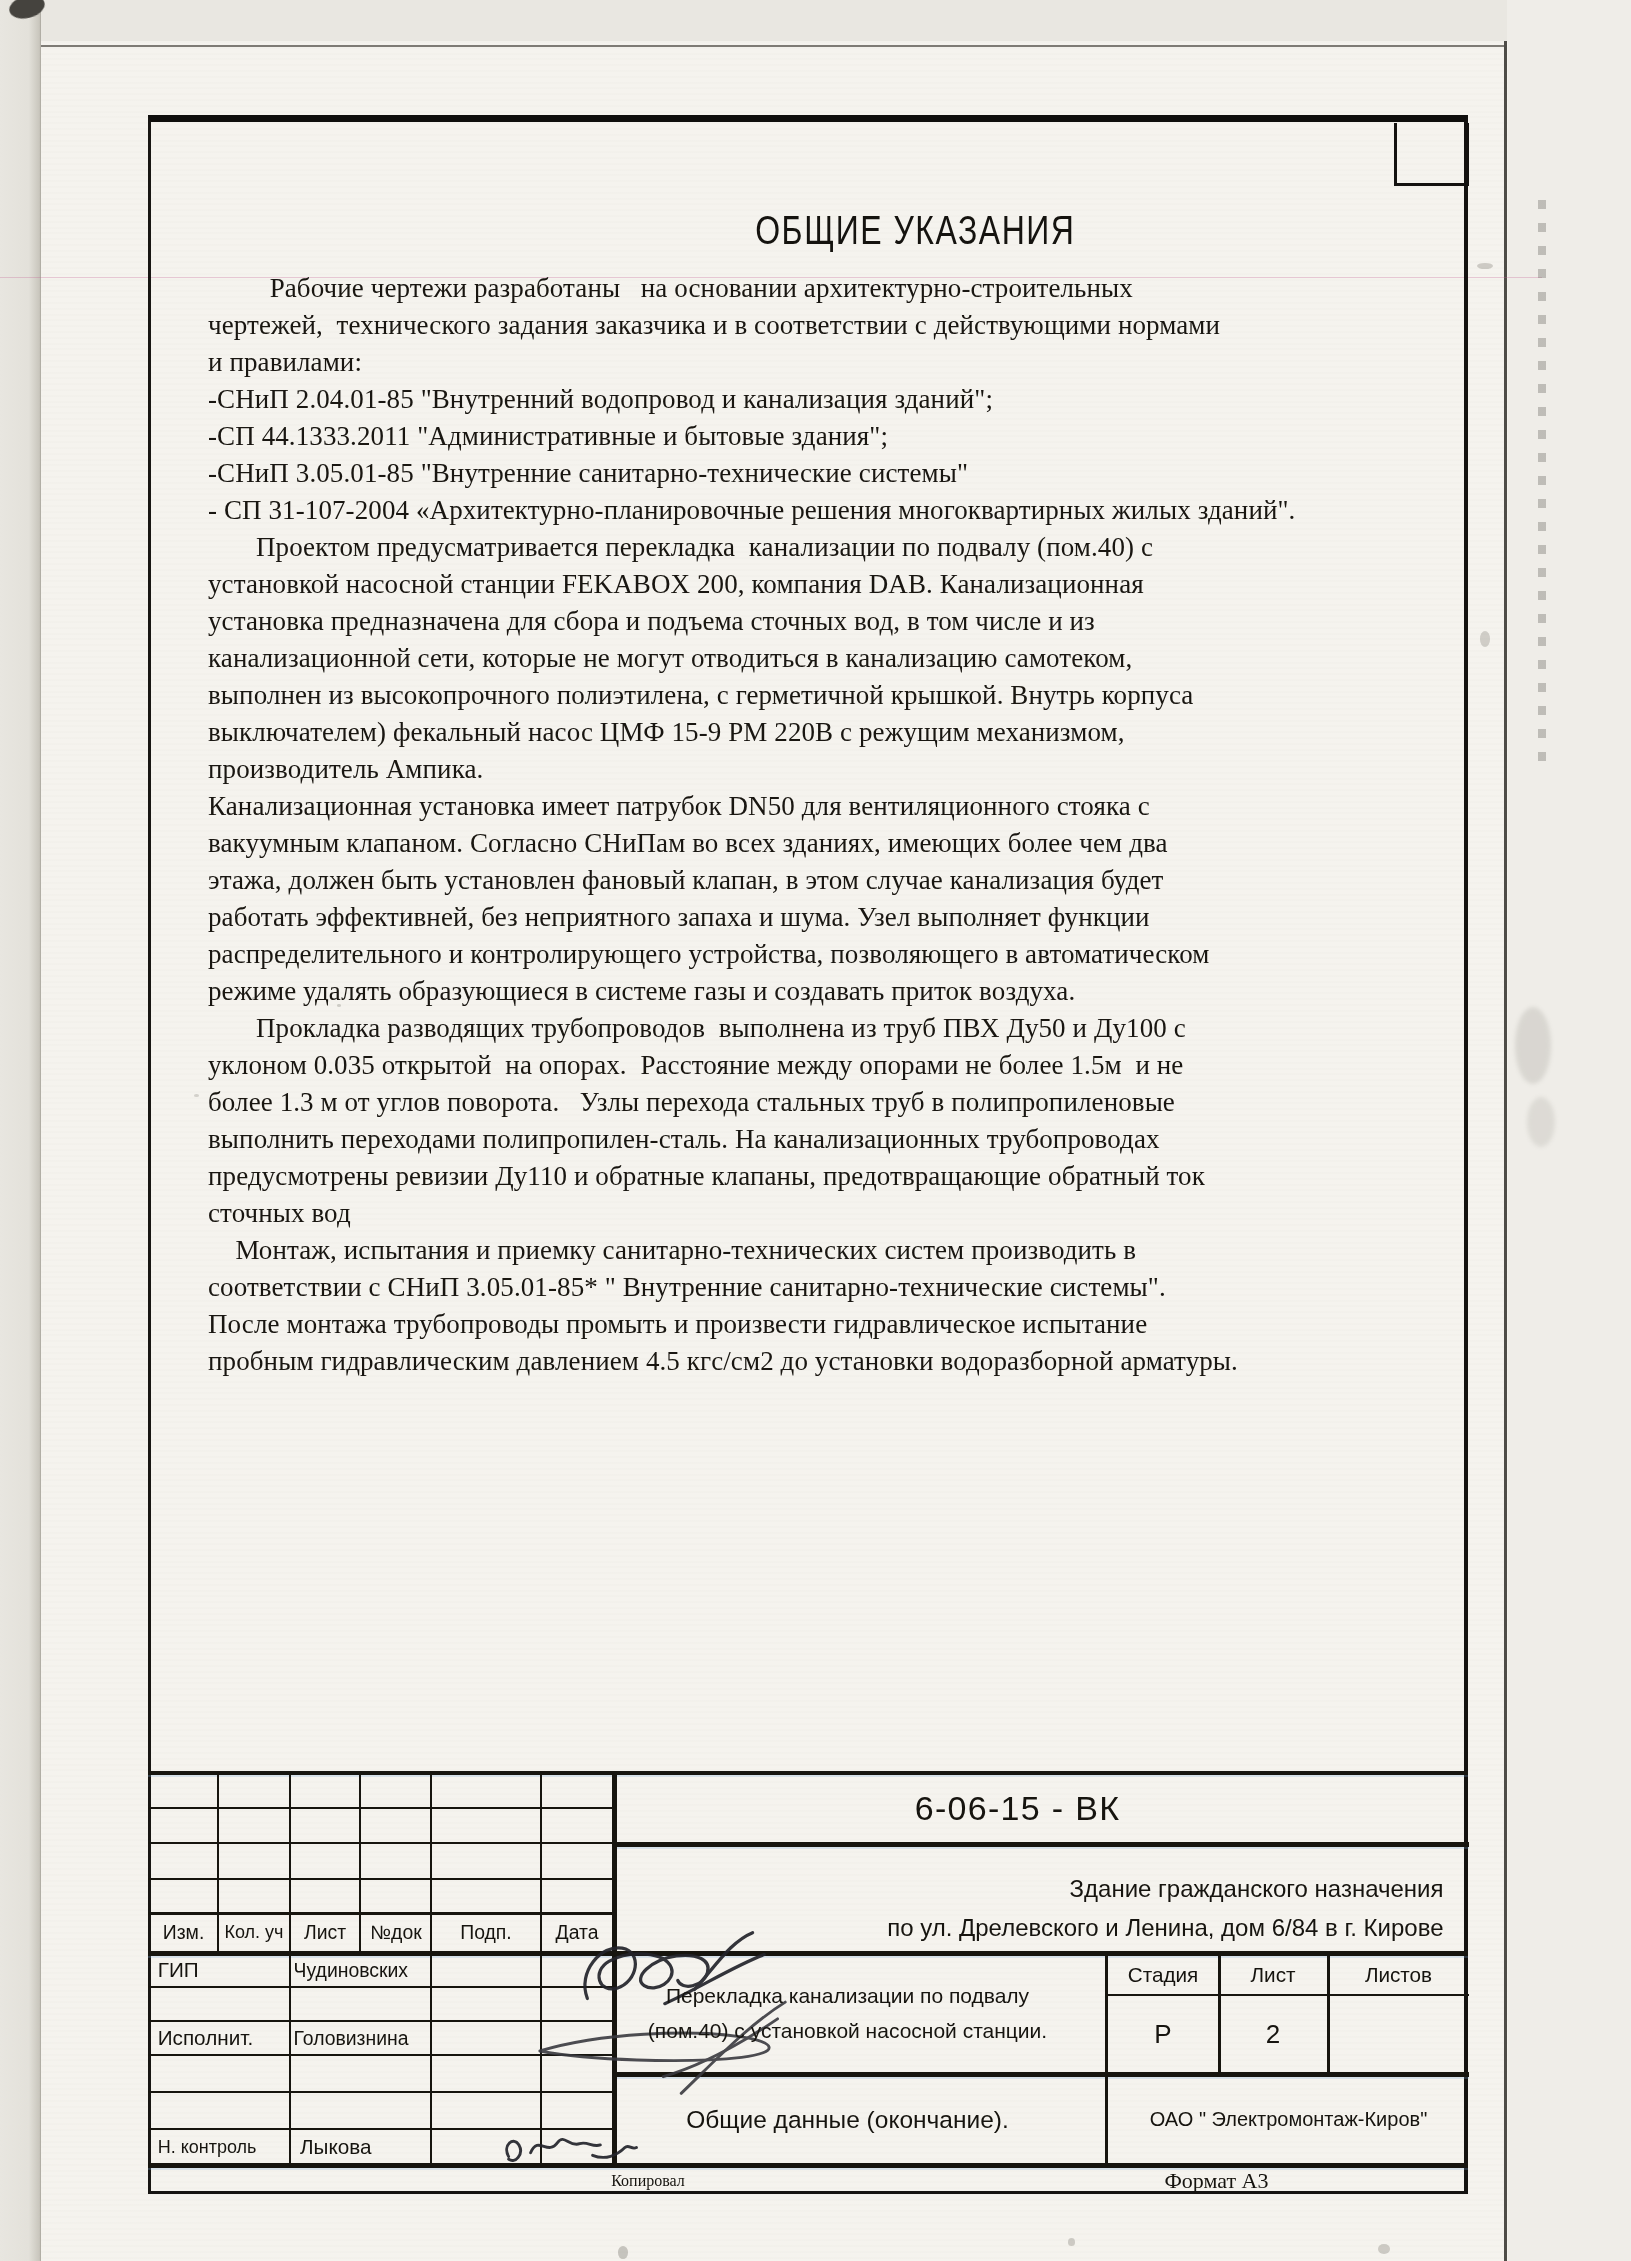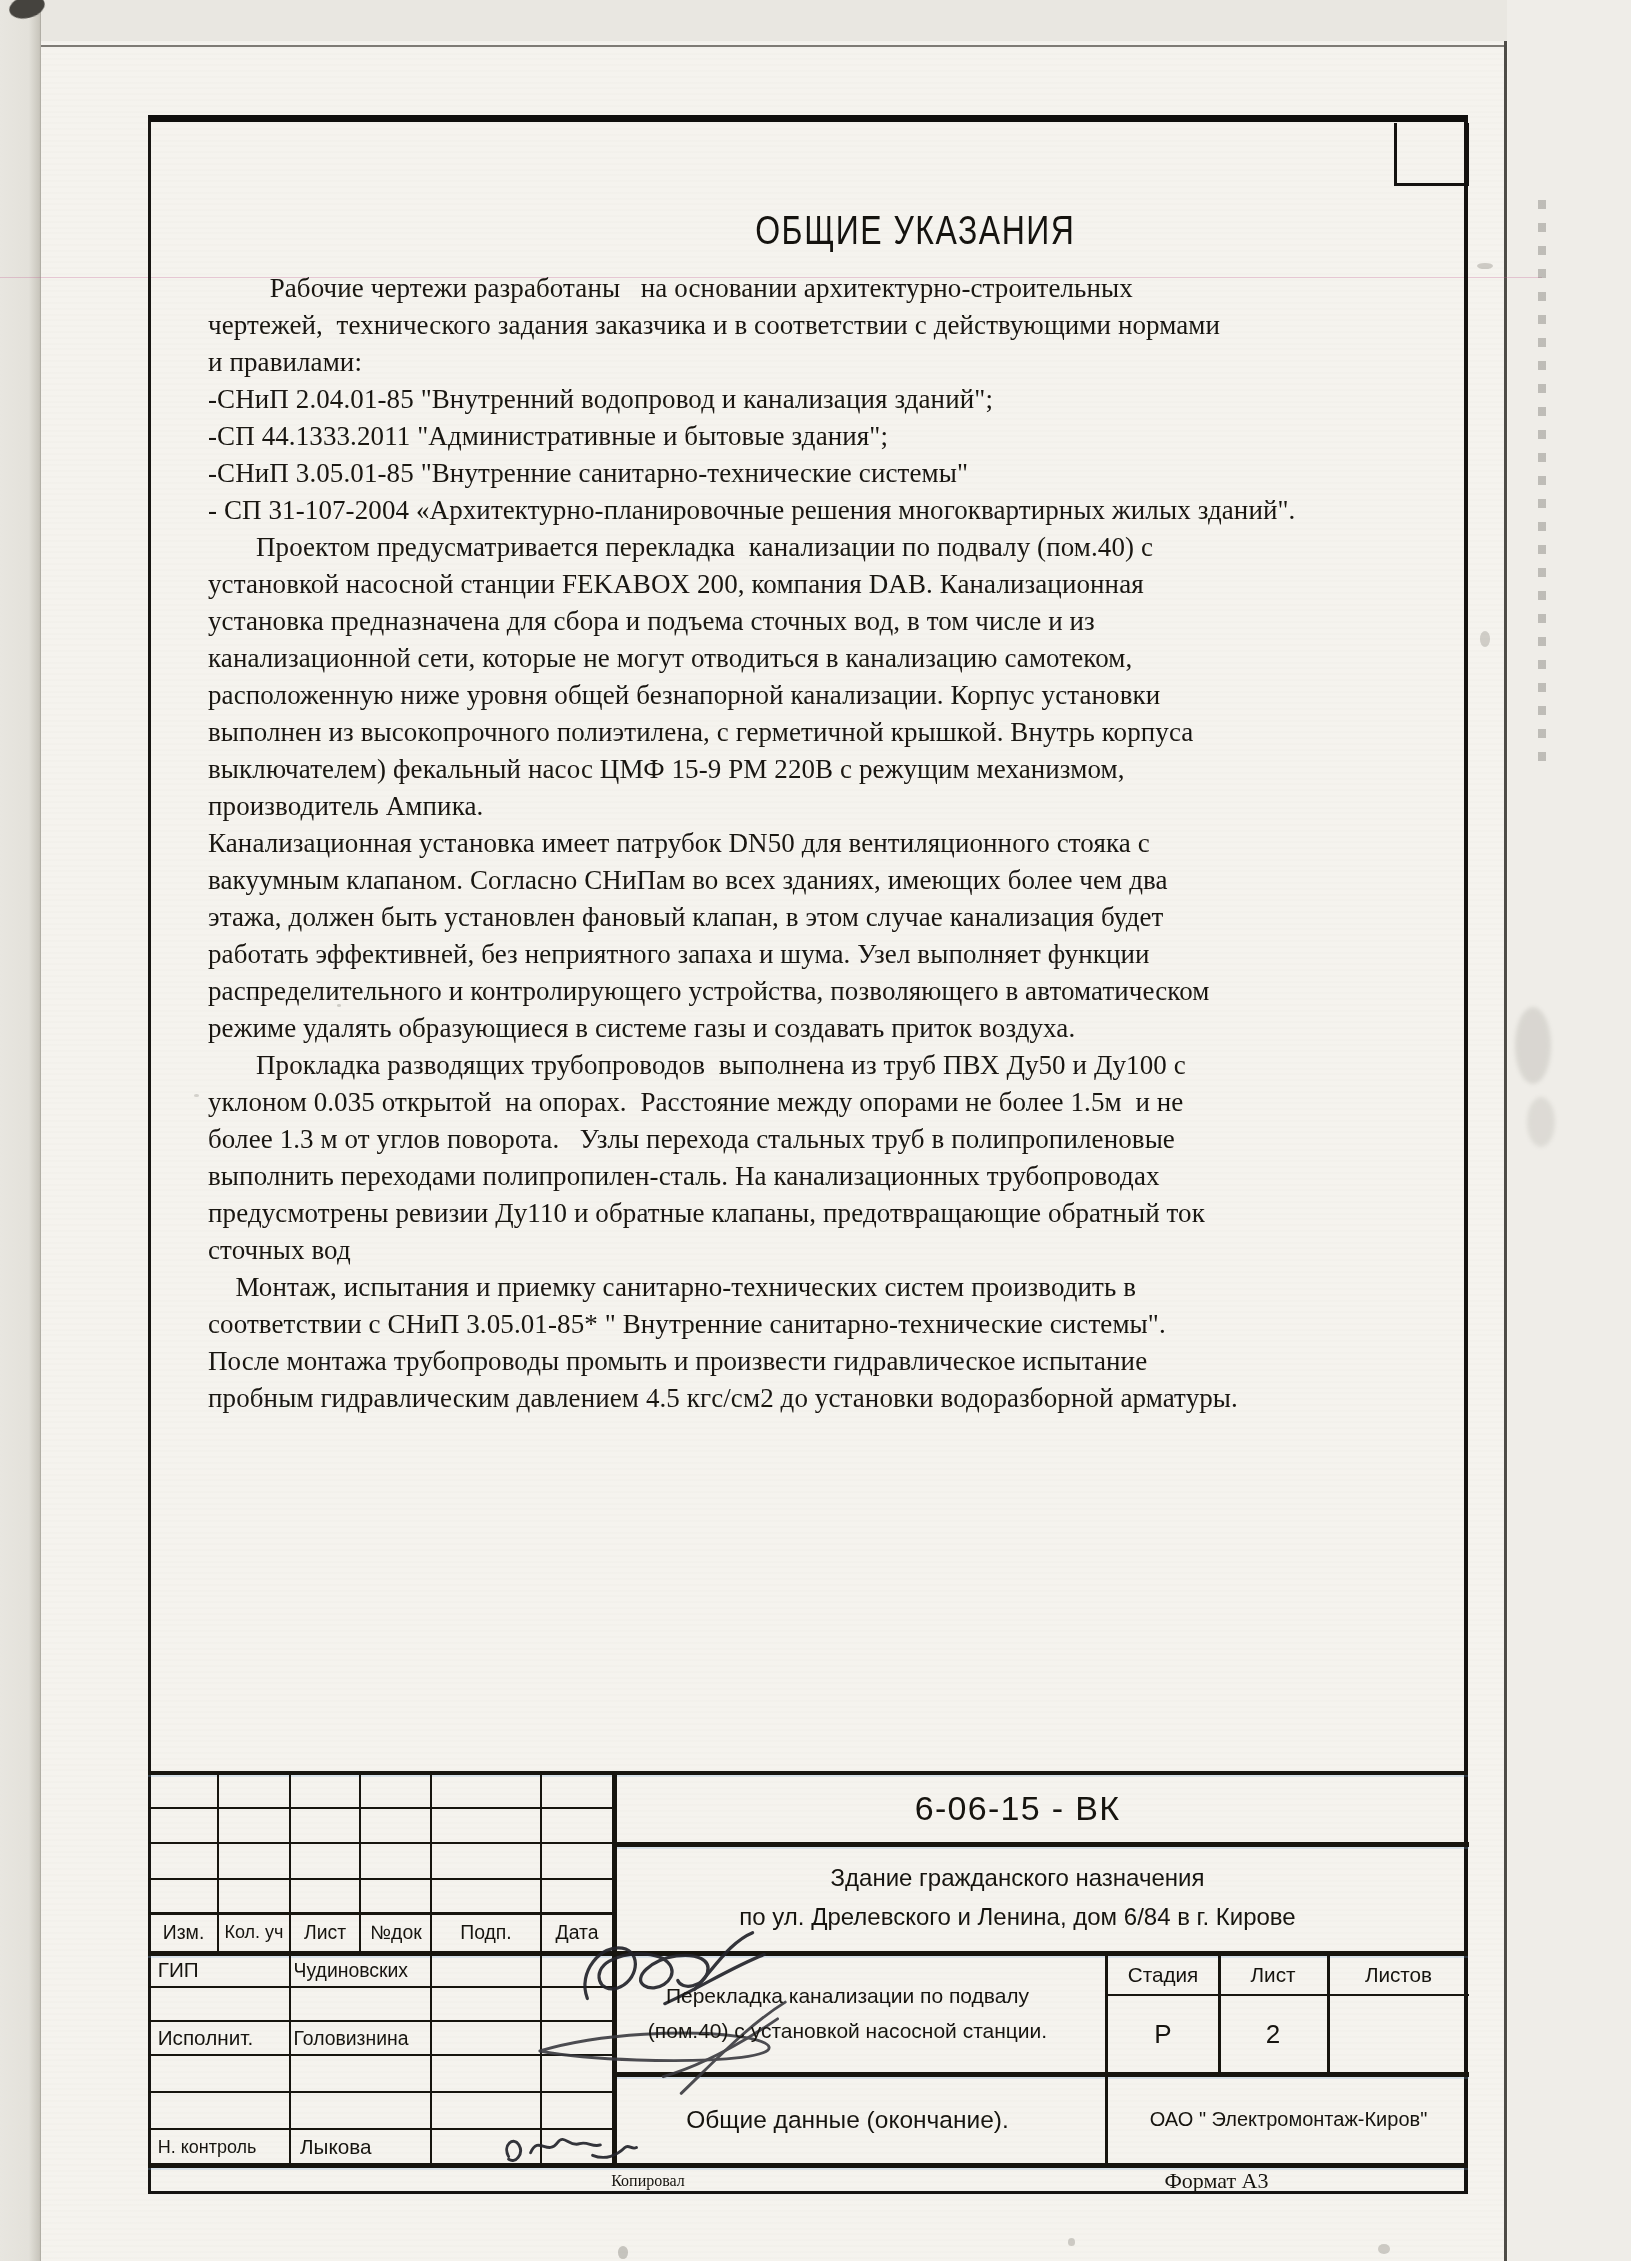--- a/index.html
+++ b/index.html
@@ -107,21 +107,20 @@
   <div class="tl">чертежей,  технического задания заказчика и в соответствии с действующими нормами</div>
   <div class="tl">и правилами:</div>
   <div class="tl">-СНиП 2.04.01-85 "Внутренний водопровод и канализация зданий";</div>
   <div class="tl">-СП 44.1333.2011 "Административные и бытовые здания";</div>
   <div class="tl">-СНиП 3.05.01-85 "Внутренние санитарно-технические системы"</div>
   <div class="tl">- СП 31-107-2004 «Архитектурно-планировочные решения многоквартирных жилых зданий".</div>
   <div class="tl">       Проектом предусматривается перекладка  канализации по подвалу (пом.40) с</div>
   <div class="tl">установкой насосной станции FEKABOX 200, компания DAB. Канализационная</div>
   <div class="tl">установка предназначена для сбора и подъема сточных вод, в том числе и из</div>
   <div class="tl">канализационной сети, которые не могут отводиться в канализацию самотеком,</div>
-  <div class="tl">расположенную ниже уровня общей безнапорной канализации. Корпус установки</div>
   <div class="tl">выполнен из высокопрочного полиэтилена, с герметичной крышкой. Внутрь корпуса</div>
   <div class="tl">выключателем) фекальный насос ЦМФ 15-9 РМ 220В с режущим механизмом,</div>
   <div class="tl">производитель Ампика.</div>
   <div class="tl">Канализационная установка имеет патрубок DN50 для вентиляционного стояка с</div>
   <div class="tl">вакуумным клапаном. Согласно СНиПам во всех зданиях, имеющих более чем два</div>
   <div class="tl">этажа, должен быть установлен фановый клапан, в этом случае канализация будет</div>
   <div class="tl">работать эффективней, без неприятного запаха и шума. Узел выполняет функции</div>
   <div class="tl">распределительного и контролирующего устройства, позволяющего в автоматическом</div>
   <div class="tl">режиме удалять образующиеся в системе газы и создавать приток воздуха.</div>
   <div class="tl">       Прокладка разводящих трубопроводов  выполнена из труб ПВХ Ду50 и Ду100 с</div>
@@ -194,21 +193,21 @@
   </svg>
   <svg class="abs" style="left:497px;top:2128px;" width="155" height="43" viewBox="0 0 240 66">
     <g fill="none" stroke="#23242b" stroke-width="4.5" stroke-linecap="round" opacity="0.92">
       <path d="M18 44 C 8 26, 26 12, 34 26 C 42 40, 28 56, 18 48"></path>
       <path d="M52 38 C 64 10, 78 44, 94 22 C 104 8, 112 30, 128 24 C 140 20, 148 30, 160 26"></path>
       <path d="M148 42 C 168 50, 186 42, 198 30 C 204 24, 208 34, 216 30"></path>
     </g>
   </svg>
 
   <div class="cell" style="left:616px;top:1775px;width:852px;height:67px;font-size:34px;letter-spacing:1.3px;transform:translateX(-24.5px);">6-06-15 - ВК</div>
-  <div class="abs" style="left:616px;top:1847px;width:852px;height:104px;text-align:center;font-family:'Liberation Sans',sans-serif;font-size:24px;line-height:39px;color:#16140f;padding-top:11px;box-sizing:border-box;transform:translateX(-24.5px);">
+  <div class="abs" style="left:616px;top:1847px;width:852px;height:104px;text-align:right;font-family:'Liberation Sans',sans-serif;font-size:24px;line-height:39px;color:#16140f;padding-top:22px;box-sizing:border-box;transform:translateX(-24.5px);">
     <div>Здание гражданского назначения</div>
     <div>по ул. Дрелевского и Ленина, дом 6/84 в г. Кирове</div>
   </div>
   <div class="abs" style="left:616px;top:1955px;width:489px;height:116px;text-align:center;font-family:'Liberation Sans',sans-serif;font-size:21px;line-height:35px;color:#16140f;padding-top:23px;box-sizing:border-box;transform:translateX(-13px);">
     <div>Перекладка канализации по подвалу</div>
     <div>(пом.40) с установкой насосной станции.</div>
   </div>
   <div class="cell" style="left:1108px;top:1955px;width:110px;height:39px;font-size:20.7px;">Стадия</div>
   <div class="cell" style="left:1220px;top:1955px;width:106px;height:39px;font-size:20.7px;">Лист</div>
   <div class="cell" style="left:1329px;top:1955px;width:139px;height:39px;font-size:20.7px;">Листов</div>

